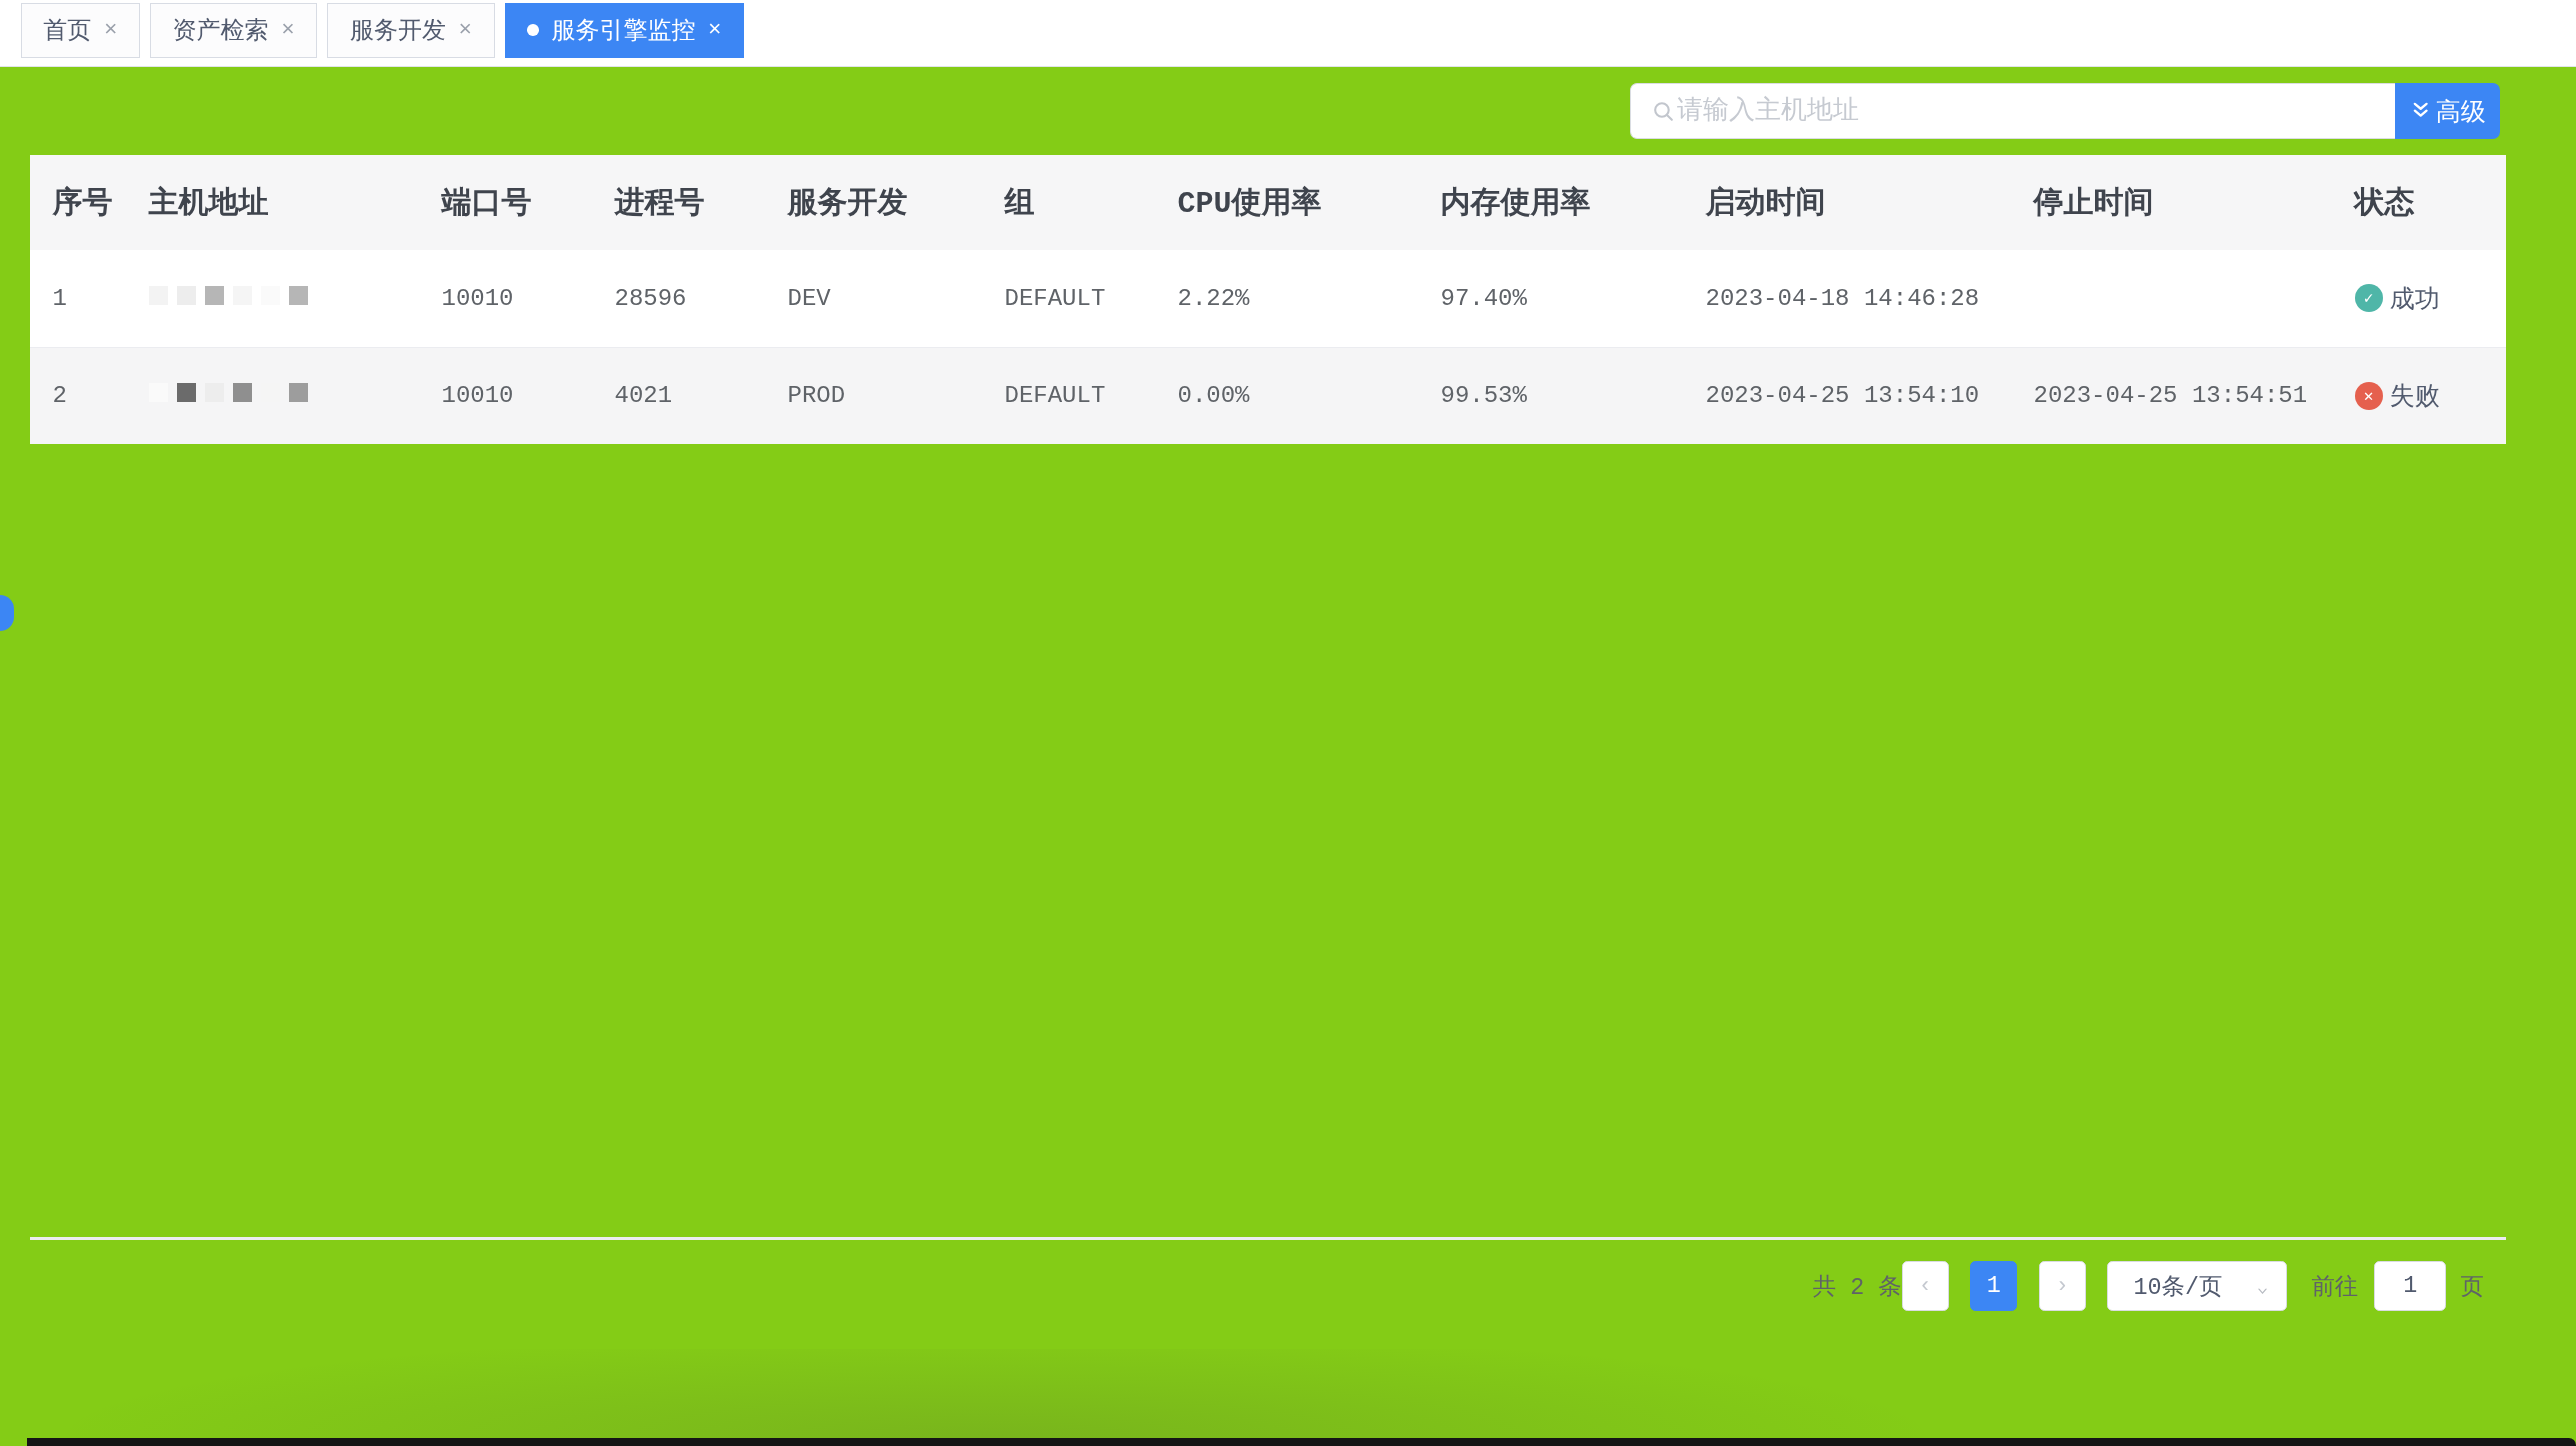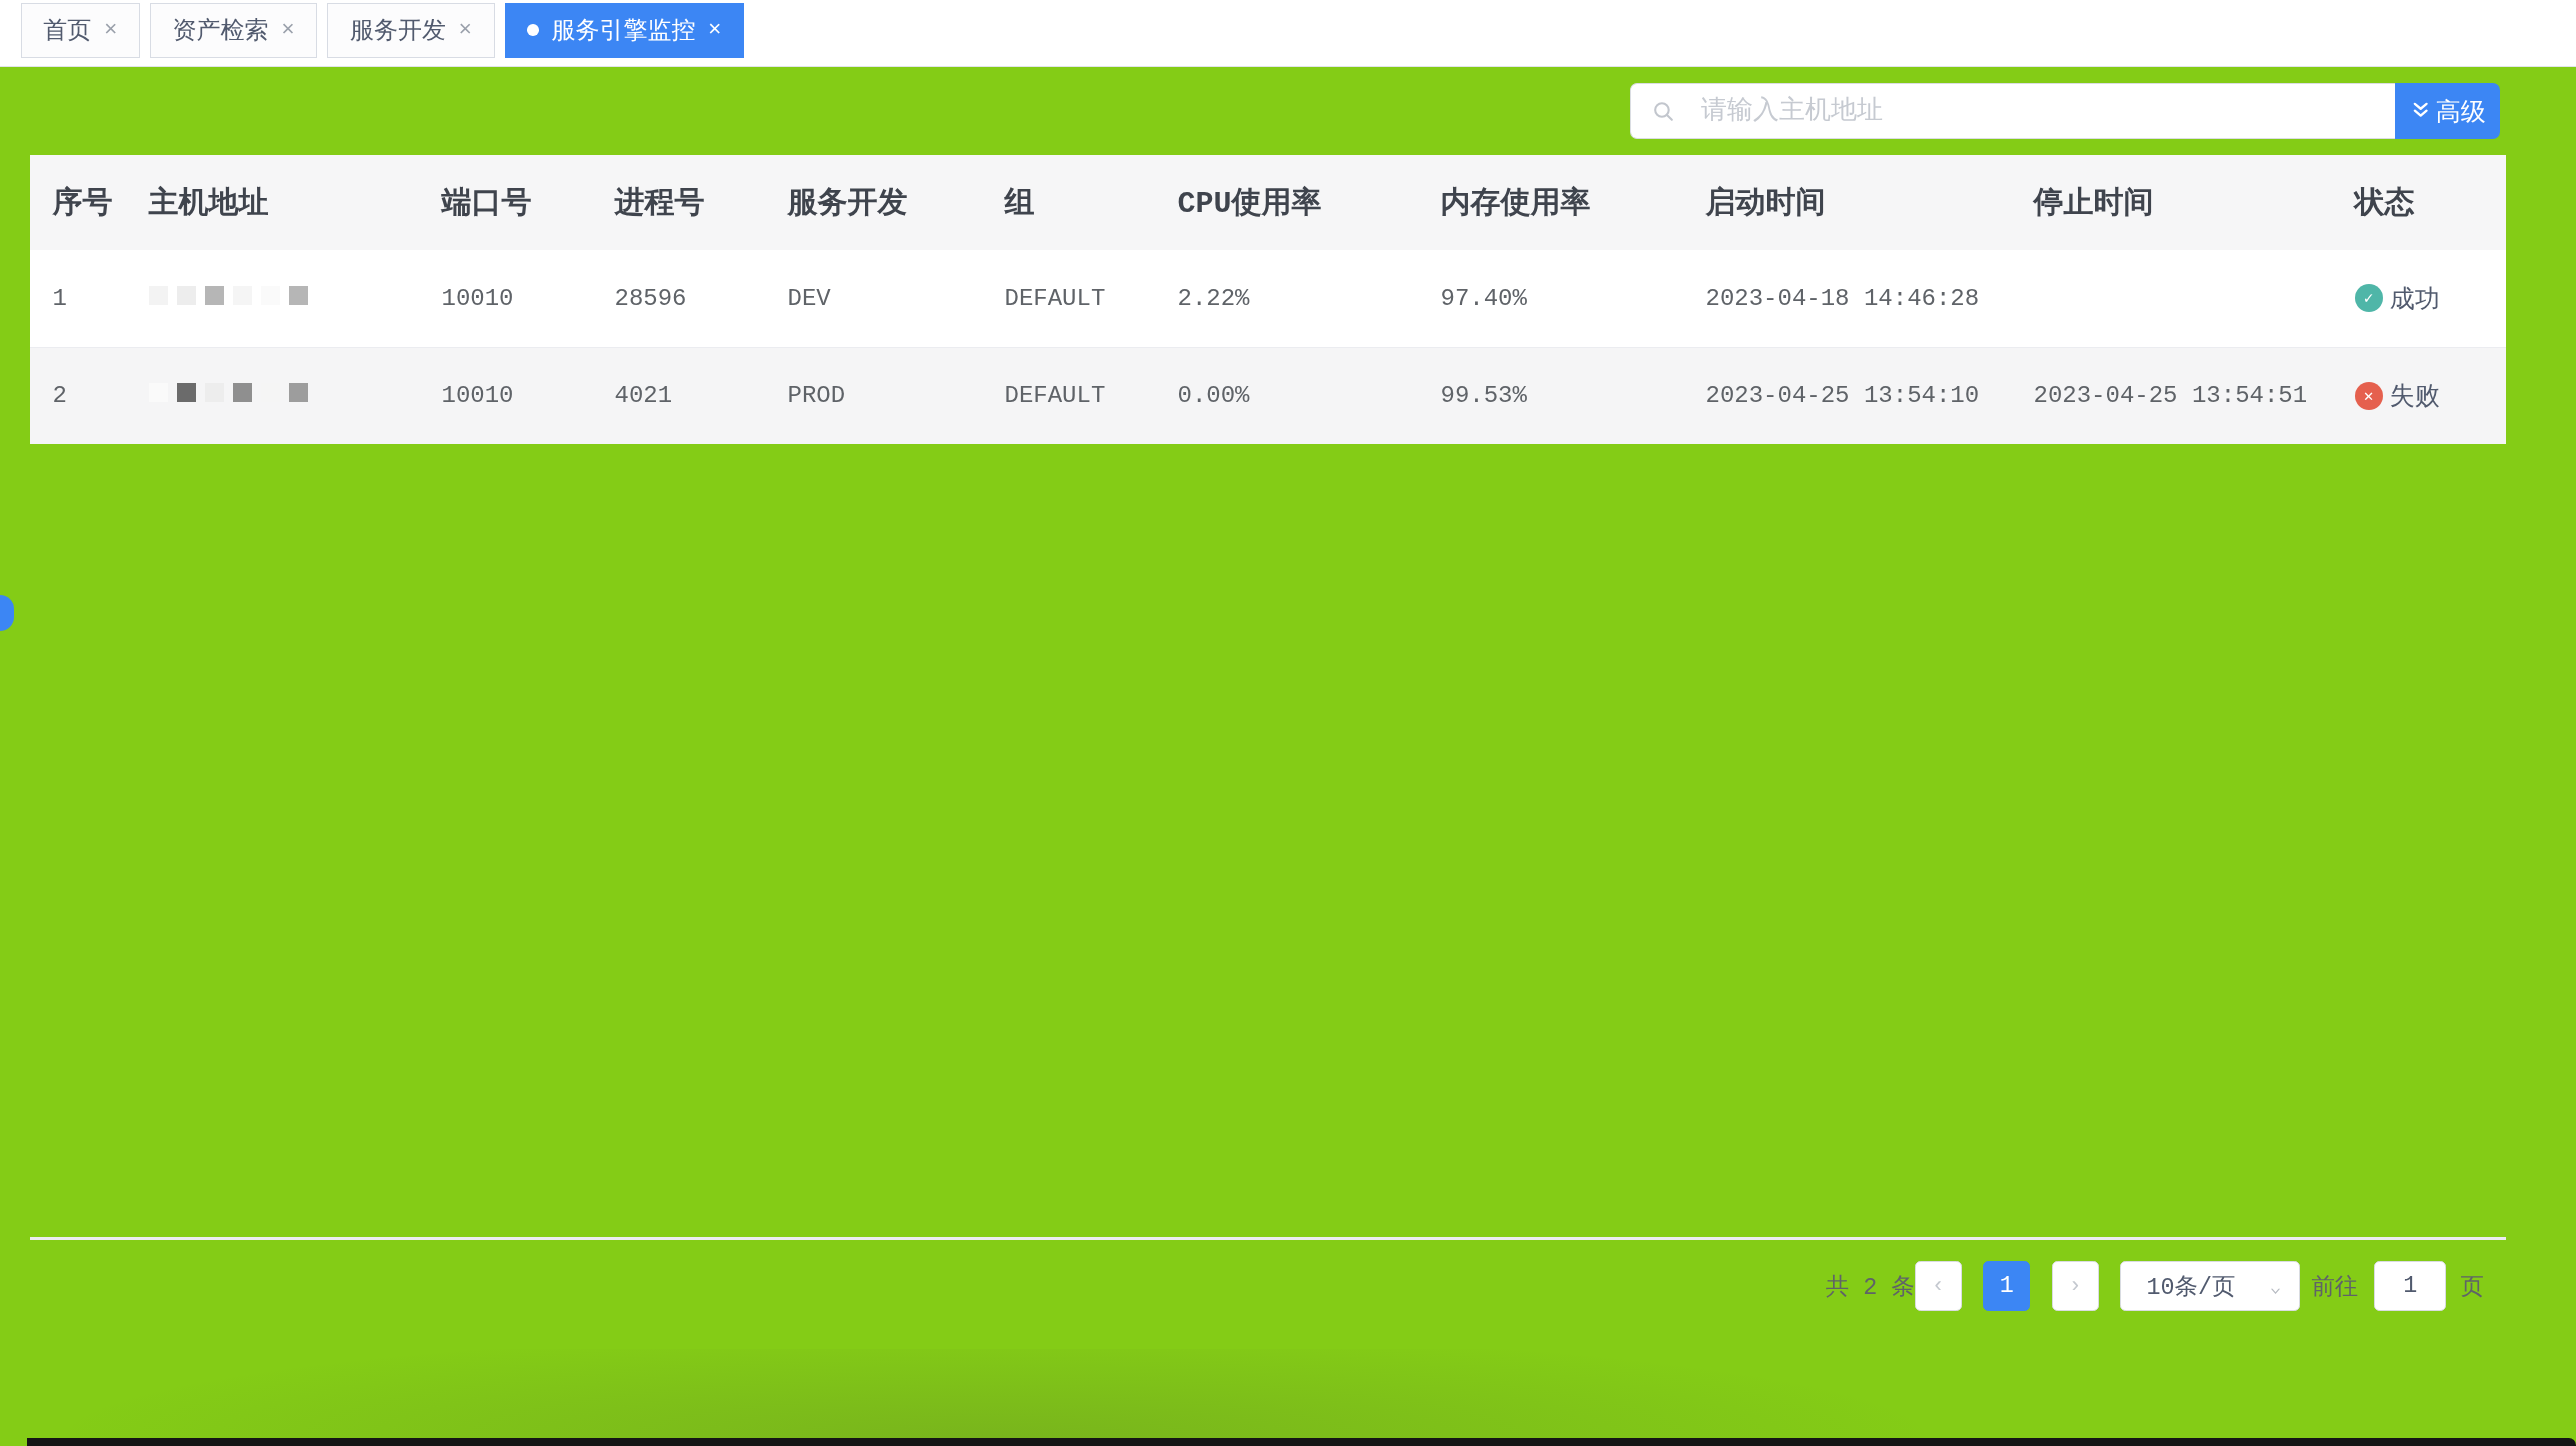--- a/index.html
+++ b/index.html
@@ -16,21 +16,21 @@
          cursor:pointer; white-space:nowrap; }
   .tag .close { font-size:22.5px; color:#9aa0ab; line-height:1; }
   .tag.active { background:#3c86f4; border-color:#3c86f4; color:#fff; }
   .tag.active .close { color:#fff; }
   .tag .dot { width:11.7px; height:11.7px; border-radius:50%; background:#fff; display:inline-block; }
 
   
   .searchwrap { position:absolute; left:1630px; top:83px; display:flex; }
   .searchbox { width:765px; height:56px; border:1.8px solid #dadde2; border-right:none;
                border-radius:7.2px 0 0 7.2px; background:#fff; display:flex; align-items:center;
-               padding-left:20px; gap:25px; }
+               padding-left:20px; gap:1px; }
   .searchbox input { border:none; outline:none; flex:1; font-size:26px; color:#333;
                      font-family:inherit; background:transparent; height:49px; }
   .searchbox input::placeholder { color:#c6cad1; }
   .advbtn { width:105px; height:56px; background:#3c86f4; color:#fff; border:none;
             border-radius:0 7.2px 7.2px 0; font-size:25px; display:flex; align-items:center;
             justify-content:center; gap:3px; cursor:pointer; font-family:inherit; }
 
   
   table.monitor { position:absolute; left:30px; top:155px; width:2476px; border-collapse:collapse;
                   table-layout:fixed; }
@@ -57,21 +57,21 @@
   .pager .total { }
   .pbox { width:47px; height:50px; border:1.8px solid #d9dce1; border-radius:5.4px; background:#fff;
           display:flex; align-items:center; justify-content:center; color:#c5c9d0;
           font-size:21.6px; cursor:pointer; }
   .pbox + .pbox { margin-left:21.6px; }
   .pbox.cur { background:#3c86f4; border-color:#3c86f4; color:#fff; font-size:23.4px; }
   .psel { margin-left:21.6px; width:180px; height:50px; border:1.8px solid #d9dce1; border-radius:5.4px;
           background:#fff; display:flex; align-items:center; justify-content:space-between;
           padding:0 18px 0 25px; color:#515a6e; cursor:pointer; }
   .psel .chev { color:#b7bbc2; font-size:20px; transform:scaleY(.8); }
-  .goto-label { margin-left:11px;text-align:center; }
+  .goto-label { margin-left:24px;text-align:center; }
   .goto-input { margin-left:16px; width:72px; height:50px; border:1.8px solid #d9dce1;
                 border-radius:5.4px; text-align:center; font-size:23.4px; color:#515a6e;
                 outline:none; font-family:inherit; }
   .goto-unit { margin-left:14.4px; }
 
   
   .left-handle { position:absolute; left:0; top:595px; width:13.5px; height:36px;
                  background:#3c86f4; border-radius:0 18px 18px 0; cursor:pointer; }
   .bottom-shadow { position:absolute; left:27px; top:1349px; width:2549px; height:89px;
                    background:radial-gradient(ellipse 1259px 144px at 38% 100%,

